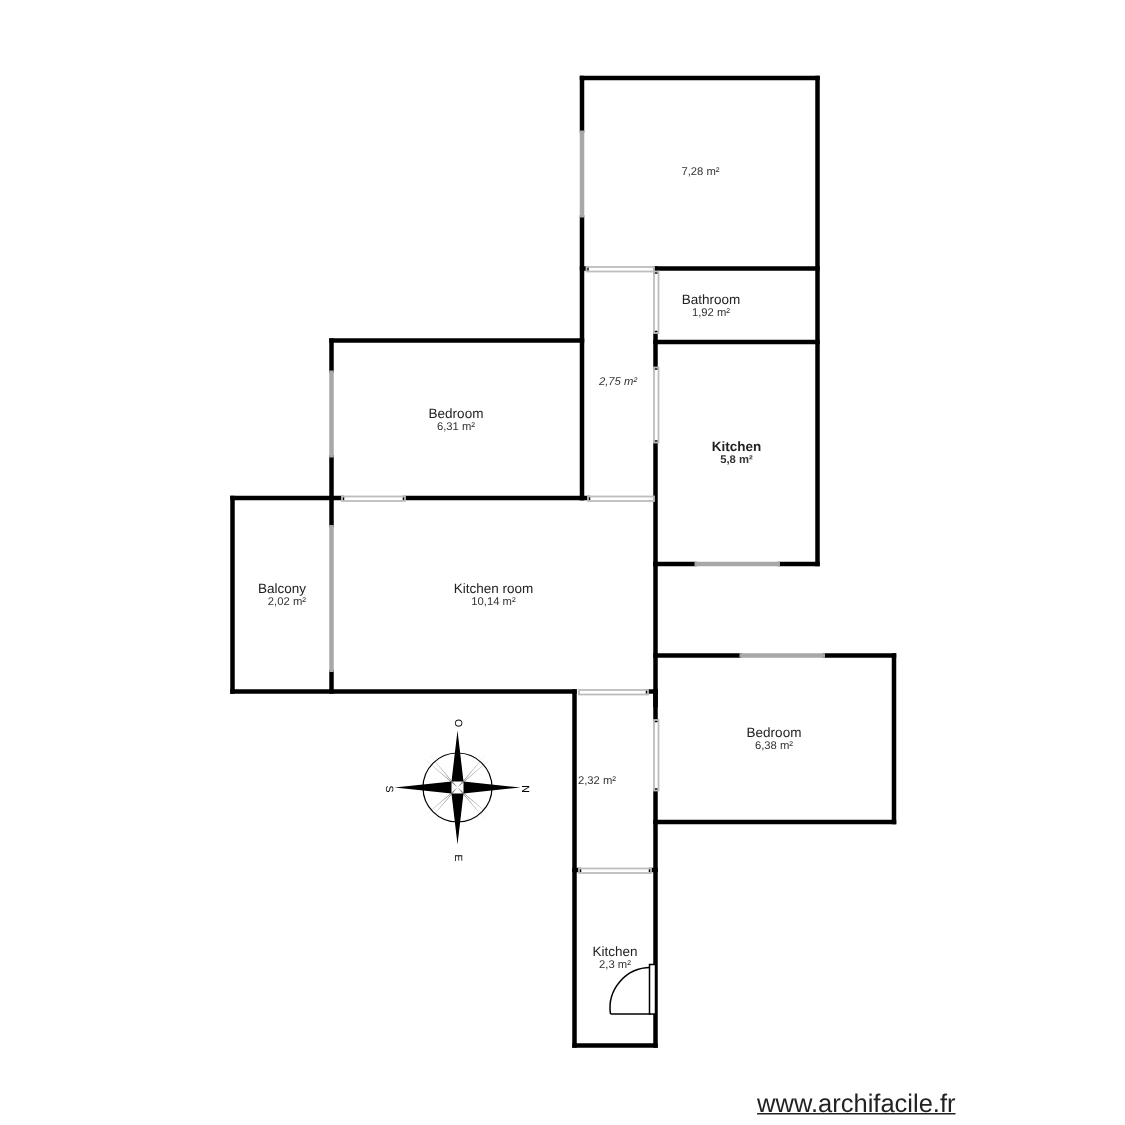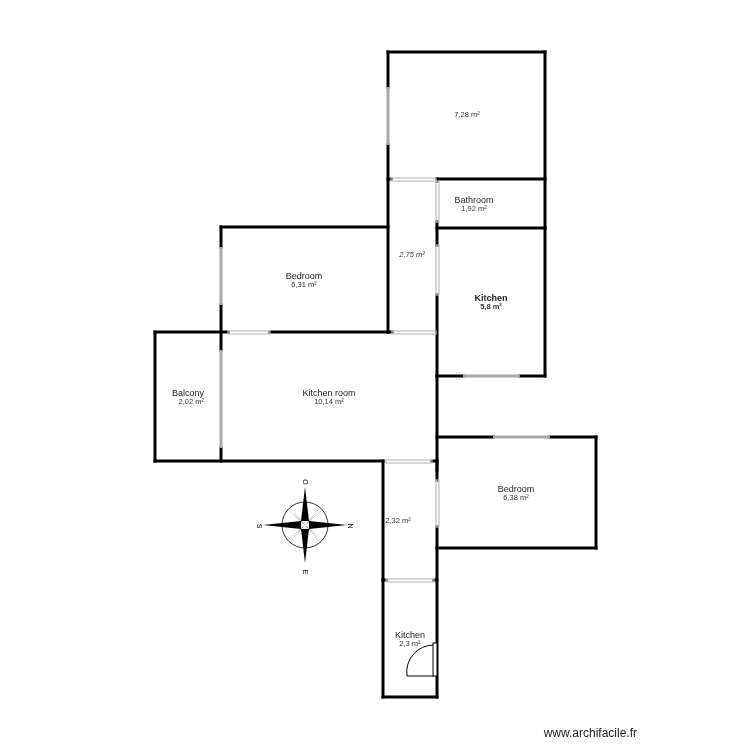--- a/index.html
+++ b/index.html
@@ -1,21 +1,21 @@
 <!DOCTYPE html>
 <html><head>
 <meta charset="utf-8">
 <style>
   html, body { margin: 0; padding: 0; background: #ffffff; }
   body { width: 750px; height: 750px; position: relative; overflow: hidden; font-family: "Liberation Sans", sans-serif; }
   #plan { position: absolute; left: 0; top: 0; }
   .label { position: absolute; text-align: center; transform: translate(-50%, -50%); color: #222; line-height: 1.15; white-space: nowrap; }
   .label .name { font-size: 9px; display: block; }
   .label .area { font-size: 7.5px; display: block; color: #333; }
-  .watermark { position: absolute; right: 113px; top: 726px; font-size: 12px; color: #222; }
+  .watermark { position: absolute; right: 113px; top: 726px; font-size: 17px; color: #222; text-decoration: underline; }
 </style>
 </head>
 <body>
 
 <svg id="plan" width="750" height="750" viewBox="0 0 750 750">
   <g stroke="#000" stroke-width="3" fill="none" stroke-linecap="square">
 
     <line x1="388" y1="52" x2="545" y2="52"></line>
     <line x1="545" y1="52" x2="545" y2="376"></line>
     <line x1="388" y1="52" x2="388" y2="87"></line>

